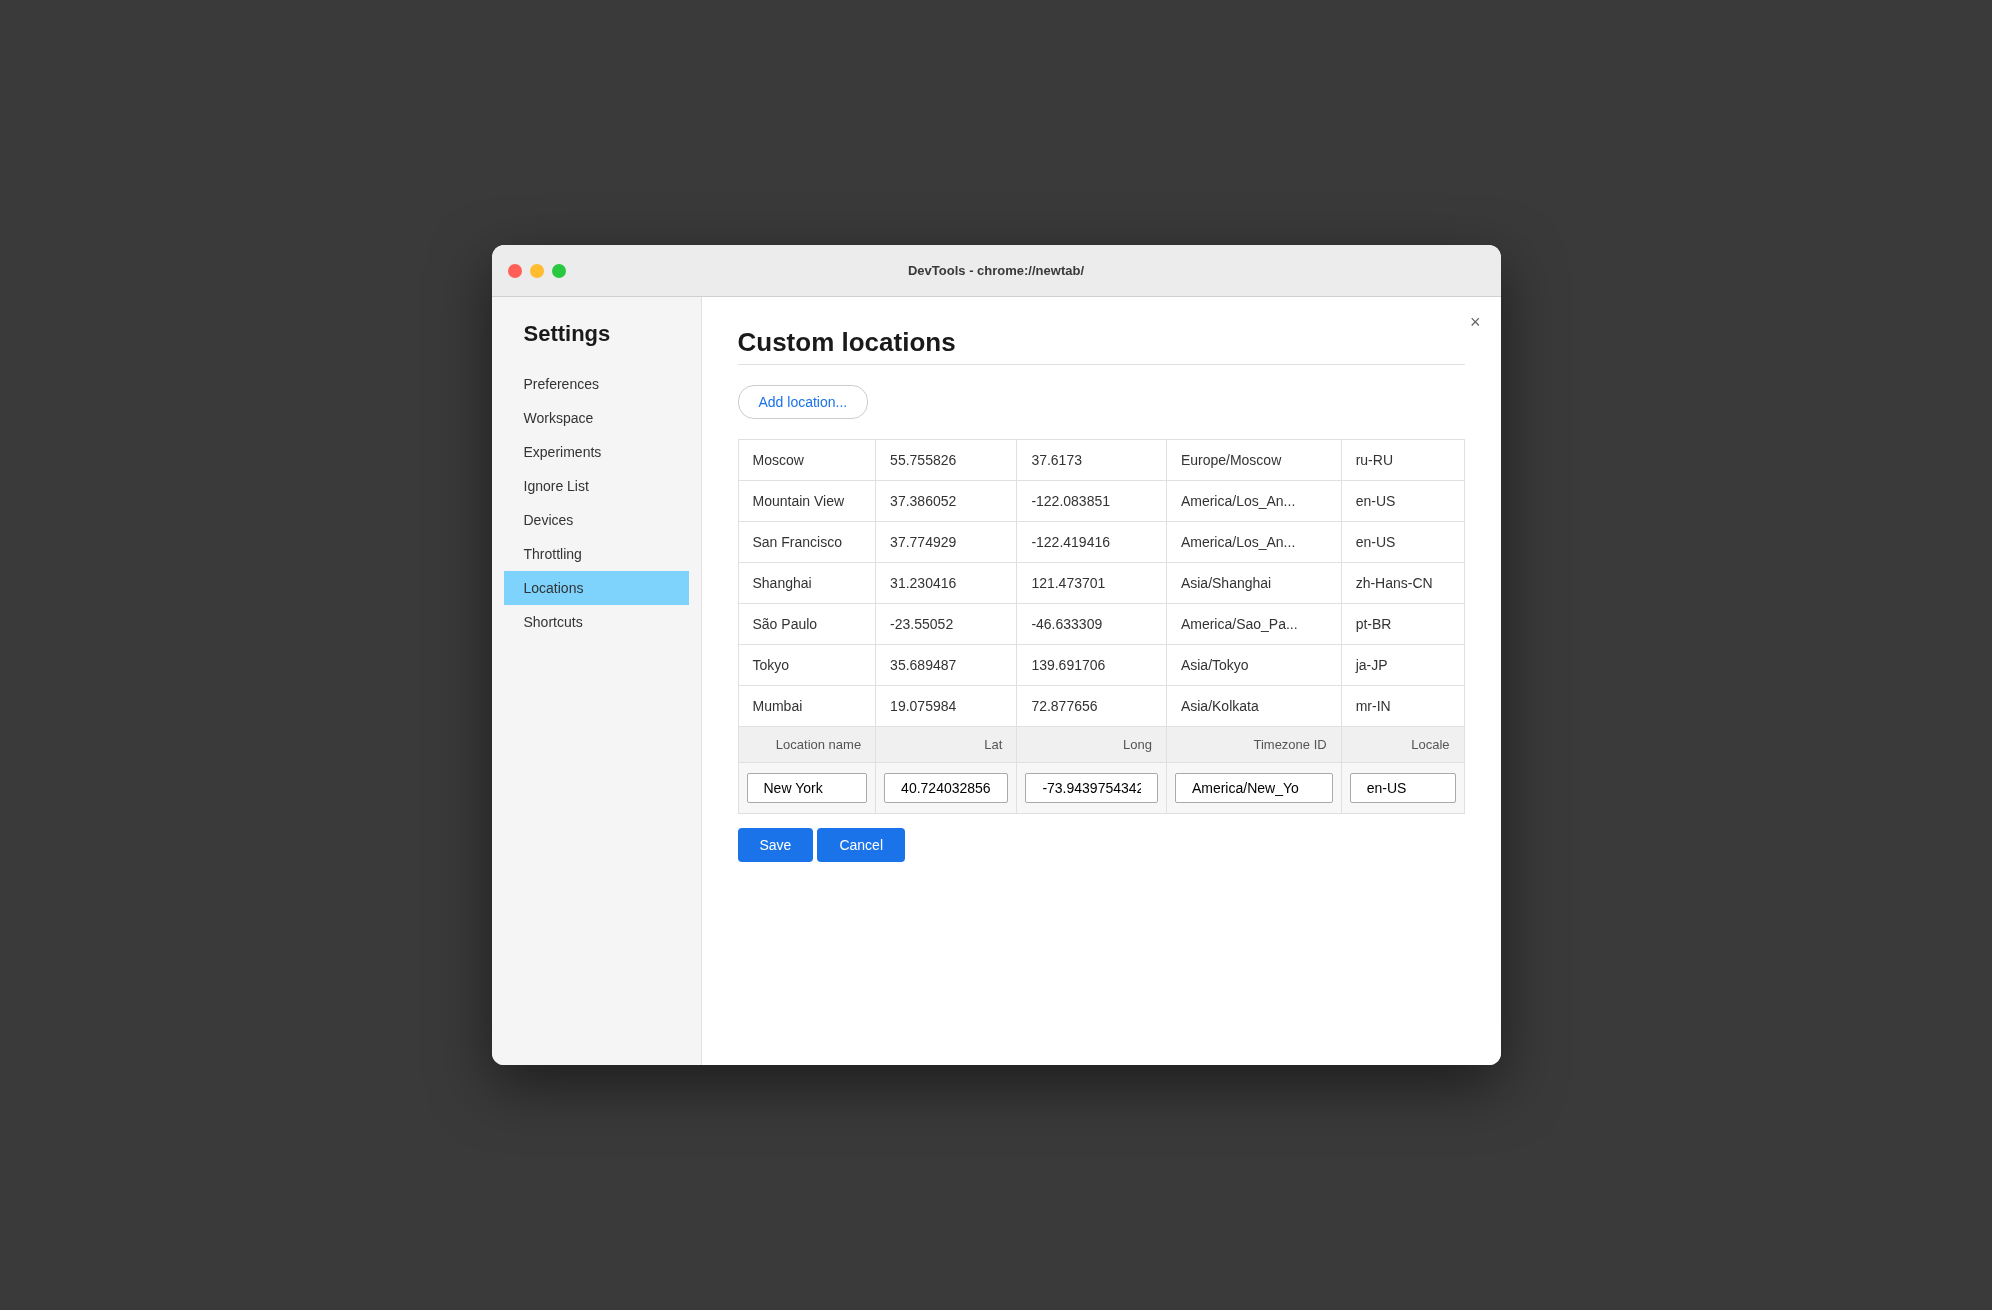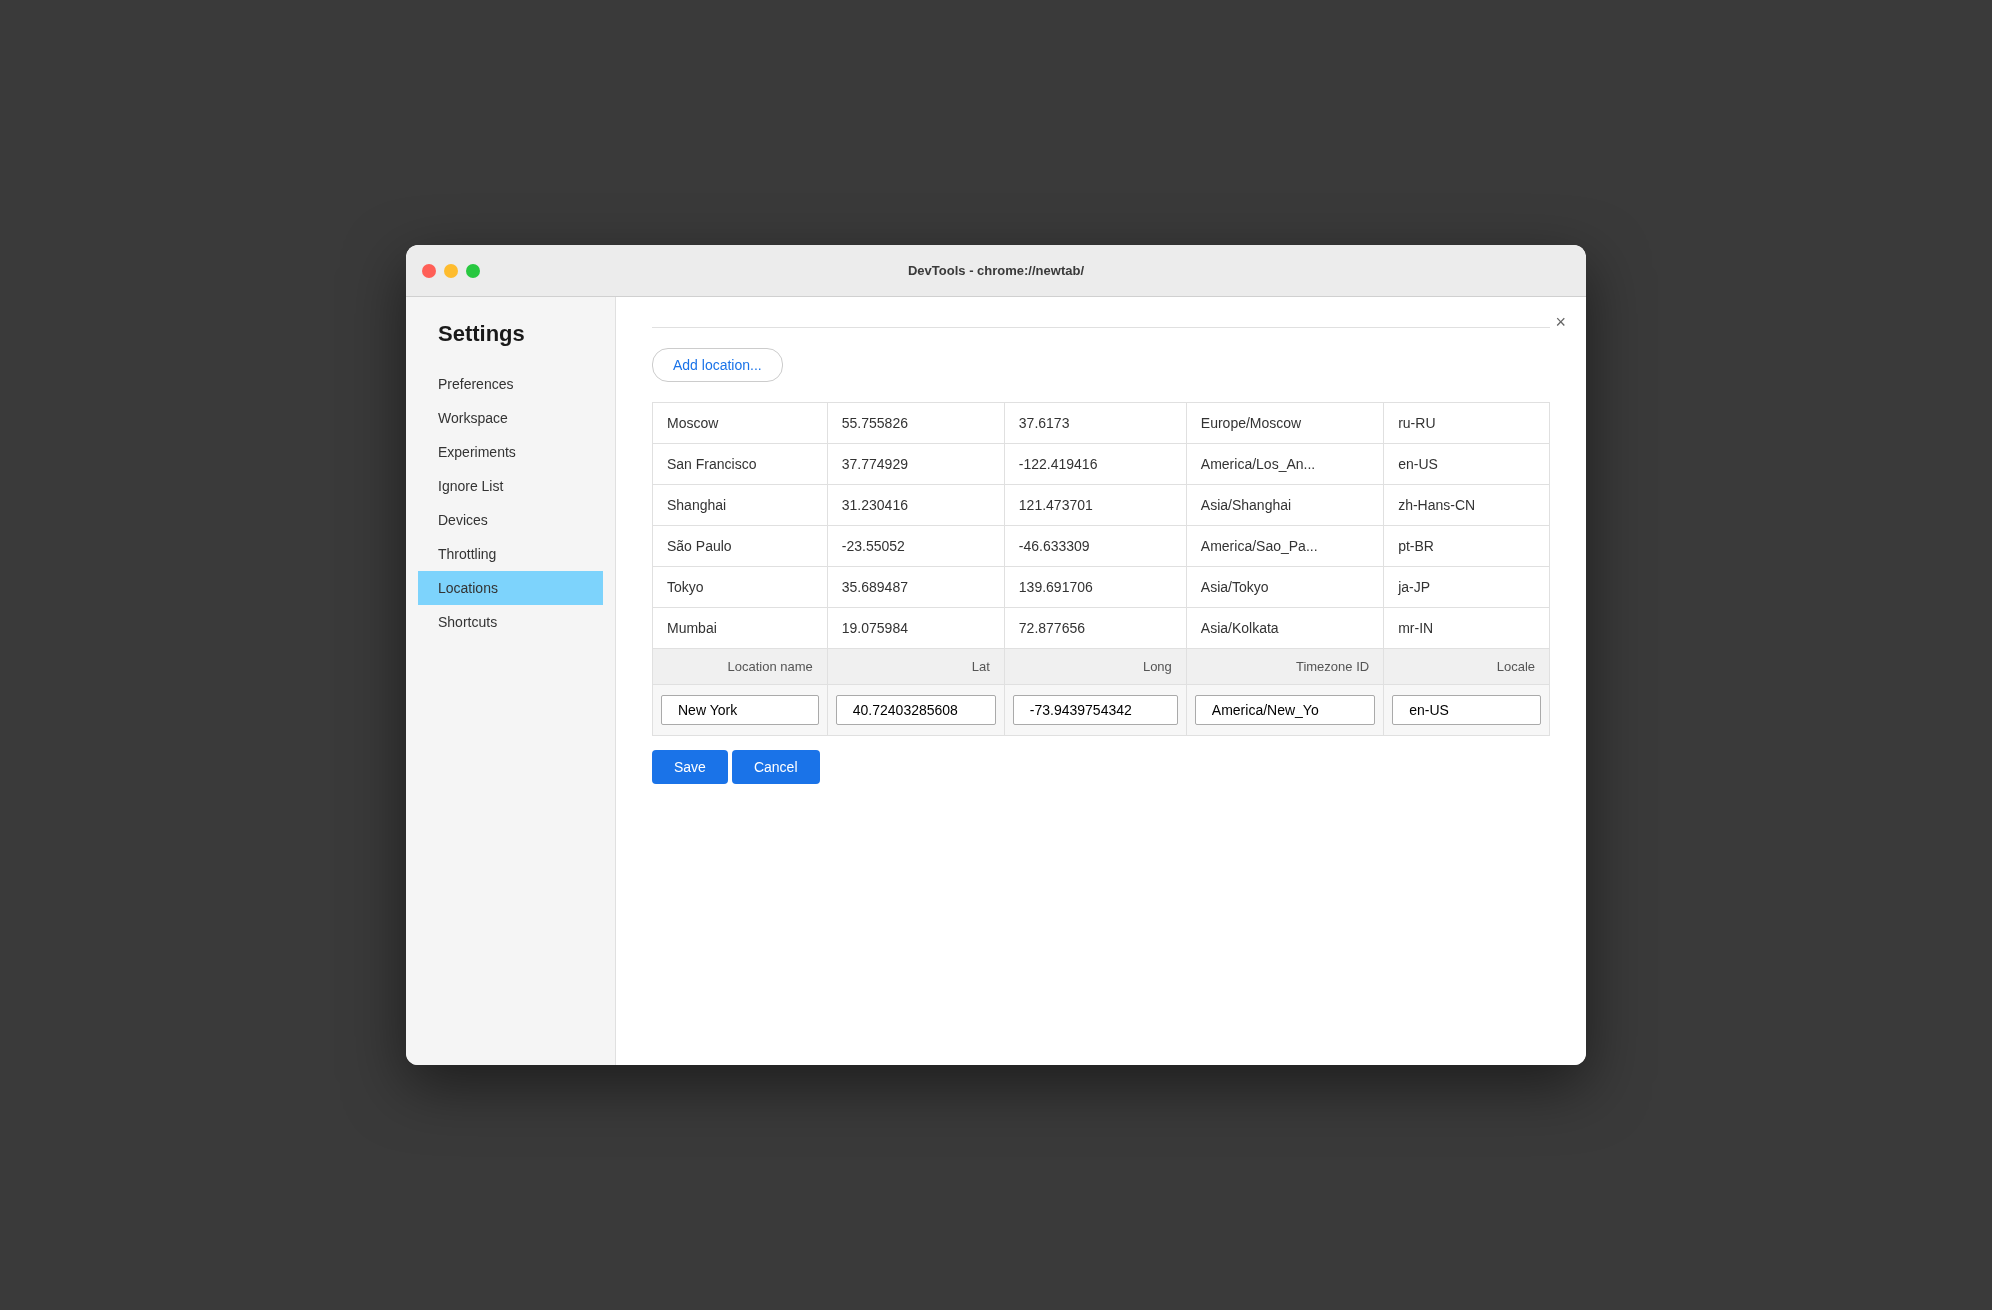--- a/index.html
+++ b/index.html
@@ -7,21 +7,21 @@
       background: #3a3a3a;
       display: flex;
       justify-content: center;
       align-items: center;
       min-height: 100vh;
       font-family: -apple-system, BlinkMacSystemFont, 'Segoe UI', sans-serif;
     }
     .window {
       background: #f5f5f5;
       border-radius: 12px;
-      width: 1180px;
+      width: 1009px;
       min-height: 820px;
       box-shadow: 0 20px 60px rgba(0,0,0,0.5);
       overflow: hidden;
       position: relative;
     }
     .titlebar {
       background: #ececec;
       border-bottom: 1px solid #d0d0d0;
       height: 52px;
       display: flex;
@@ -219,33 +219,41 @@
       </div>
       <div class="sidebar-item active">
         <span>Locations</span>
       </div>
       <div class="sidebar-item">
         <span>Shortcuts</span>
       </div>
     </div>
     <div class="main-content">
       <button class="close-btn">×</button>
+      <h1 class="page-title">Custom locations</h1>
       <hr class="title-divider">
       <button class="add-location-btn">Add location...</button>
       <table class="locations-table">
         <tbody>
 
           <tr>
             <td>Moscow</td>
             <td>55.755826</td>
             <td>37.6173</td>
             <td>Europe/Moscow</td>
             <td>ru-RU</td>
           </tr>
 
+          <tr>
+            <td>Mountain View</td>
+            <td>37.386052</td>
+            <td>-122.083851</td>
+            <td>America/Los_An...</td>
+            <td>en-US</td>
+          </tr>
 
           <tr>
             <td>San Francisco</td>
             <td>37.774929</td>
             <td>-122.419416</td>
             <td>America/Los_An...</td>
             <td>en-US</td>
           </tr>
 
           <tr>

